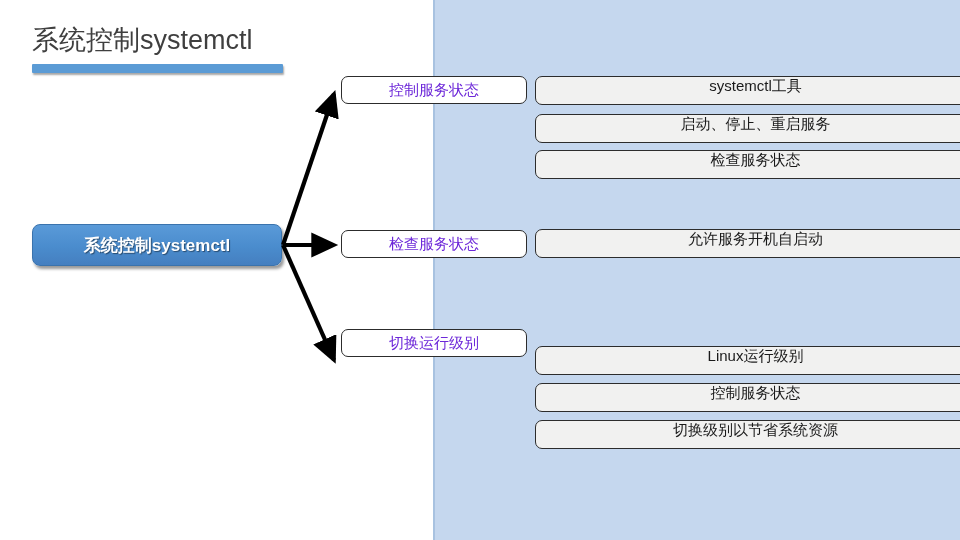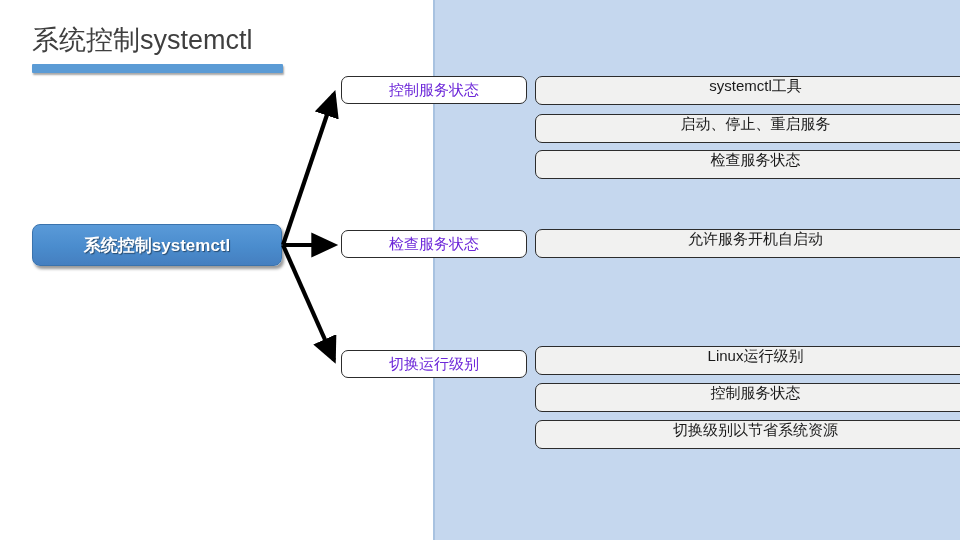--- a/index.html
+++ b/index.html
@@ -155,21 +155,21 @@
     <span>检查服务状态</span>
   </div>
 
   <div class="cat-box" style="top:230px">
     <span>检查服务状态</span>
   </div>
   <div class="detail-box" style="top:229px">
     <span>允许服务开机自启动</span>
   </div>
 
-  <div class="cat-box" style="top:350px">
+  <div class="cat-box" style="top:329px">
     <span>切换运行级别</span>
   </div>
   <div class="detail-box" style="top:346px">
     <span>Linux运行级别</span>
   </div>
   <div class="detail-box" style="top:383px">
     <span>控制服务状态</span>
   </div>
   <div class="detail-box" style="top:420px">
     <span>切换级别以节省系统资源</span>

